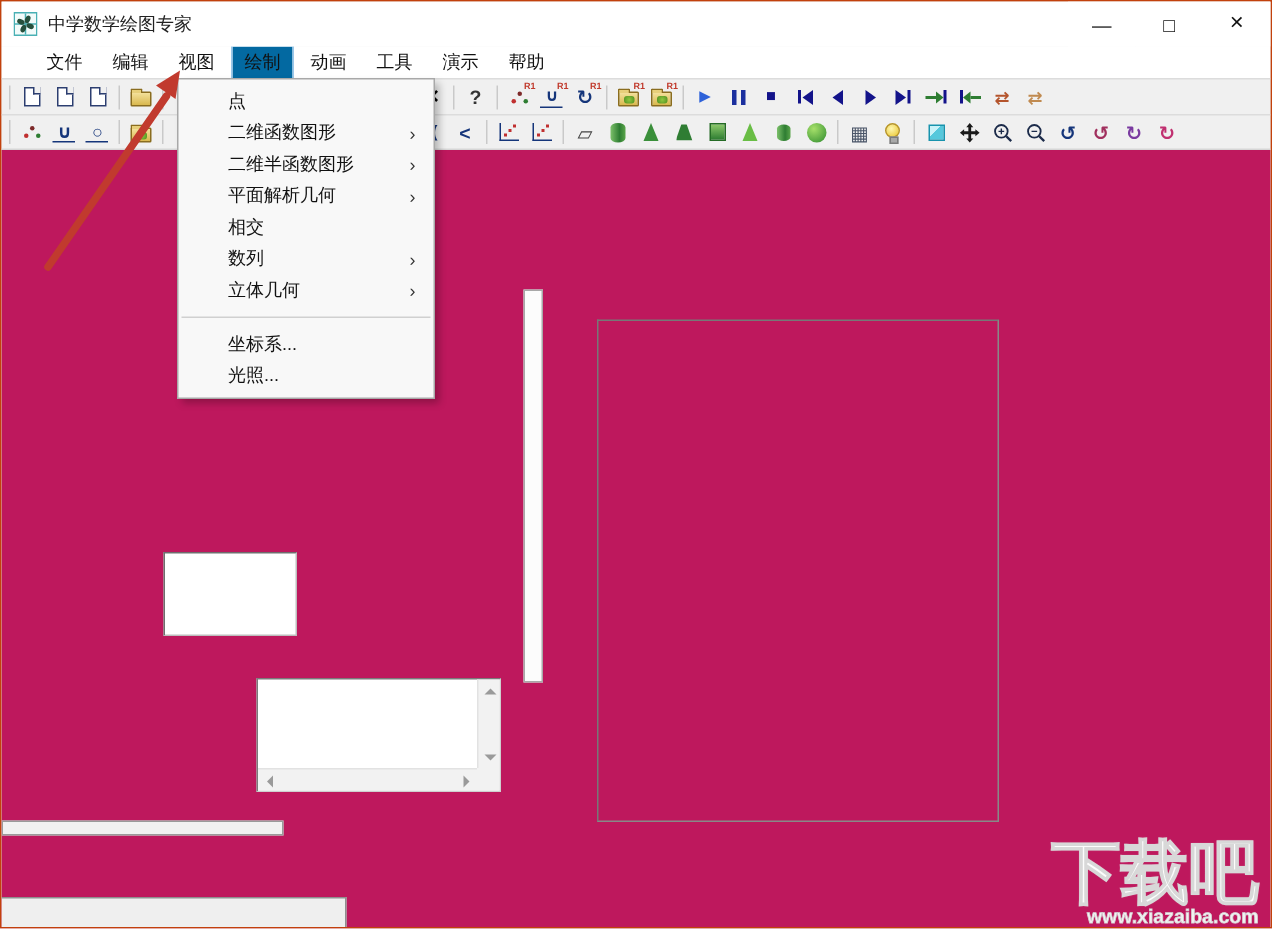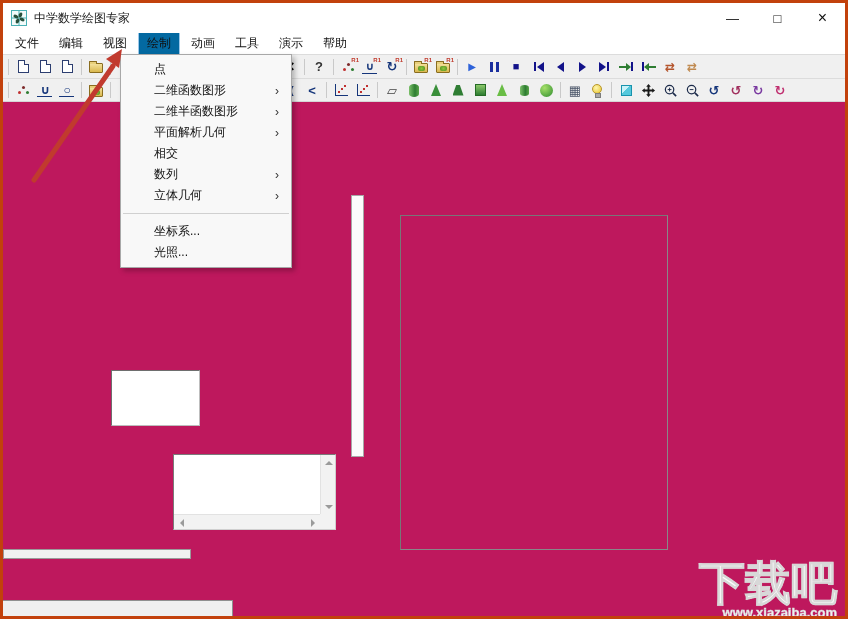--- a/index.html
+++ b/index.html
@@ -1,29 +1,29 @@
 <!DOCTYPE html>
 <html><head>
 <meta charset="utf-8">
 <style>
   html,body{margin:0;padding:0;background:#ffffff;}
   *{box-sizing:border-box;font-family:"Liberation Sans","DejaVu Sans",sans-serif;}
-  .window{position:relative;width:848px;height:619px;border:3px solid #c2410c;background:#f0f0f0;overflow:hidden;}
+  .window{position:relative;width:848px;height:619px;border:1px solid #c2410c;background:#f0f0f0;overflow:hidden;}
 
   
   .titlebar{height:30px;background:#ffffff;display:flex;align-items:center;position:relative;}
   .app-icon{width:16px;height:16px;margin-left:8px;flex:0 0 auto;}
   .title-text{font-size:12px;color:#222;margin-left:7px;flex:1 1 auto;white-space:nowrap;}
   .win-controls{display:flex;height:30px;}
   .win-btn{width:45px;height:30px;display:flex;align-items:center;justify-content:center;
            font-size:13px;color:#111;background:#ffffff;border:none;cursor:default;}
   .win-btn.close{font-size:16px;}
 
   
-  .menubar{height:21px;background:#ffffff;display:flex;align-items:stretch;padding-left:2px;}
+  .menubar{height:21px;background:#ffffff;display:flex;align-items:stretch;padding-left:20px;}
   .mitem{font-size:12px;color:#111;padding:3px 8px;margin:0 2px;display:flex;align-items:center;white-space:nowrap;}
   .mitem.active{background:#0369a1;outline:1px solid #9cc8ea;}
 
   
   .toolbar{height:24px;background:#f0f0f0;border-top:1px solid #dcdcdc;display:flex;align-items:center;padding-left:2px;}
   .toolbar.last{border-bottom:1px solid #d6d6d6;}
   .tsep{width:1px;height:16px;background:#c9c9c9;margin:0 3px;flex:0 0 auto;}
   .toolbar-gap{flex:0 0 165px;height:1px;}
   .tbtn{width:22px;height:20px;display:flex;align-items:center;justify-content:center;position:relative;flex:0 0 auto;cursor:default;}
   .tbtn .glyph{line-height:1;}

